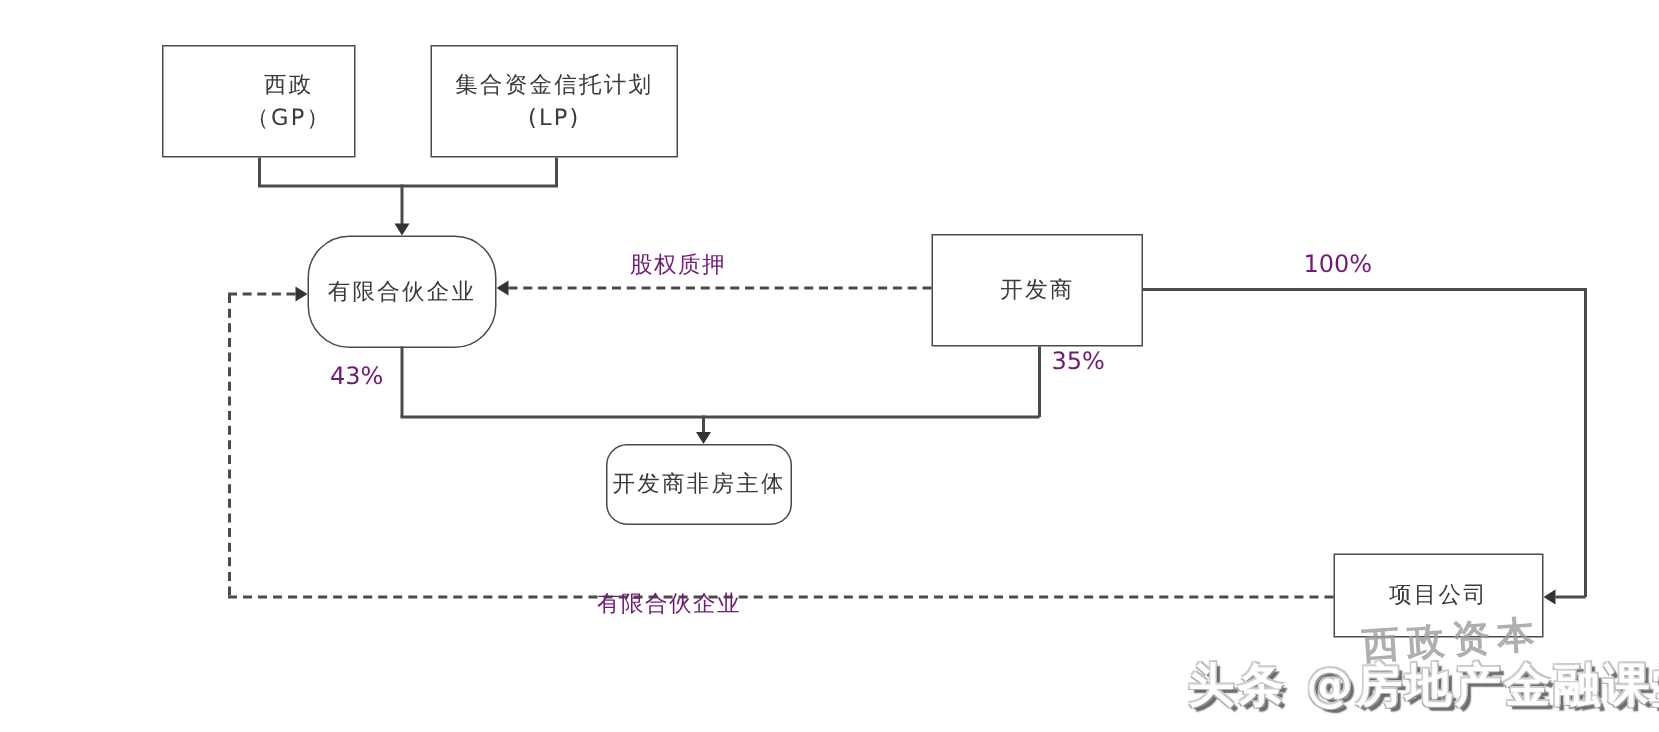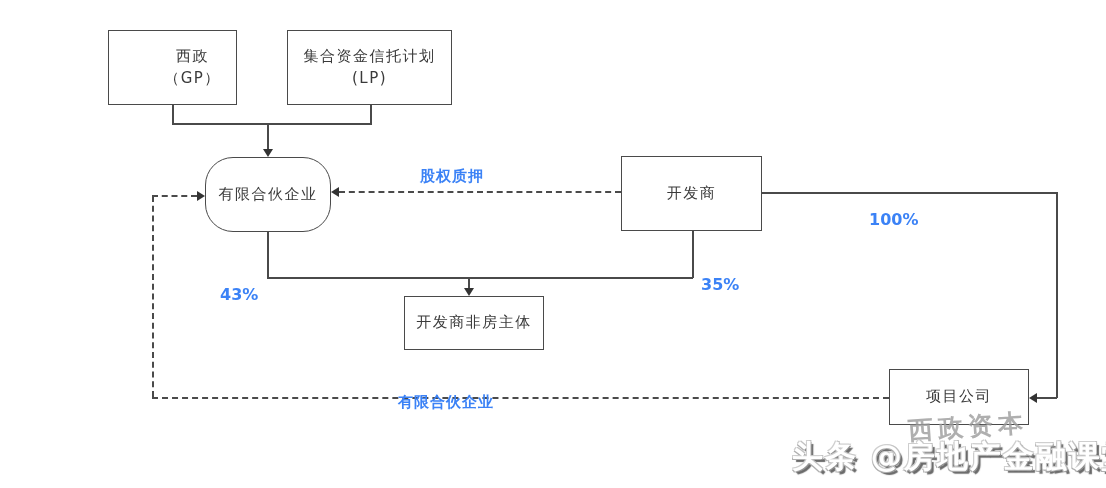--- a/index.html
+++ b/index.html
@@ -30,27 +30,26 @@
   .dash-h { position: absolute; border-top: 2px dashed #4a4a4a; height: 0; }
   .dash-v { position: absolute; border-left: 2px dashed #4a4a4a; width: 0; }
 
   .arr { position: absolute; width: 0; height: 0; }
   .arr-down  { border-left: 5px solid transparent; border-right: 5px solid transparent; border-top: 8px solid #333; }
   .arr-left  { border-top: 5px solid transparent; border-bottom: 5px solid transparent; border-right: 8px solid #333; }
   .arr-right { border-top: 5px solid transparent; border-bottom: 5px solid transparent; border-left: 8px solid #333; }
 
   .edge-label {
     position: absolute;
-    color: #3b82f6;
+    color: #701a75;
     font-size: 15px;
     letter-spacing: 1px;
     white-space: nowrap;
-    font-weight: bold;
   }
-  .pct { font-size: 16px; letter-spacing: 0; margin-top: 44px; }
+  .pct { font-size: 16px; letter-spacing: 0; }
 
   .wm-xizheng {
     position: absolute;
     left: 908px; top: 410px;
     font-size: 25px; font-weight: bold;
     color: #9c9c9c; opacity: 0.8;
     letter-spacing: 5px;
     transform: rotate(-4deg);
     white-space: nowrap;
   }
@@ -82,21 +81,21 @@
   </div>
 
   <div class="node" style="left:205px; top:157px; width:126px; height:75px;border-radius:28px;">
     <span>有限合伙企业</span>
   </div>
 
   <div class="node" style="left:621px; top:156px; width:141px; height:75px;">
     <span>开发商</span>
   </div>
 
-  <div class="node" style="left:404px; top:296px; width:140px; height:54px;">
+  <div class="node" style="left:404px; top:296px; width:124px; height:54px;border-radius:14px;">
     <span>开发商非房主体</span>
   </div>
 
   <div class="node" style="left:889px; top:369px; width:140px; height:56px;">
     <span>项目公司</span>
   </div>
 
   <div class="line" style="left:172px; top:105px; width:1.5px; height:19px;"></div>
   <div class="line" style="left:370px; top:105px; width:1.5px; height:19px;"></div>
   <div class="line" style="left:172px; top:123px; width:200px; height:1.5px;"></div>

